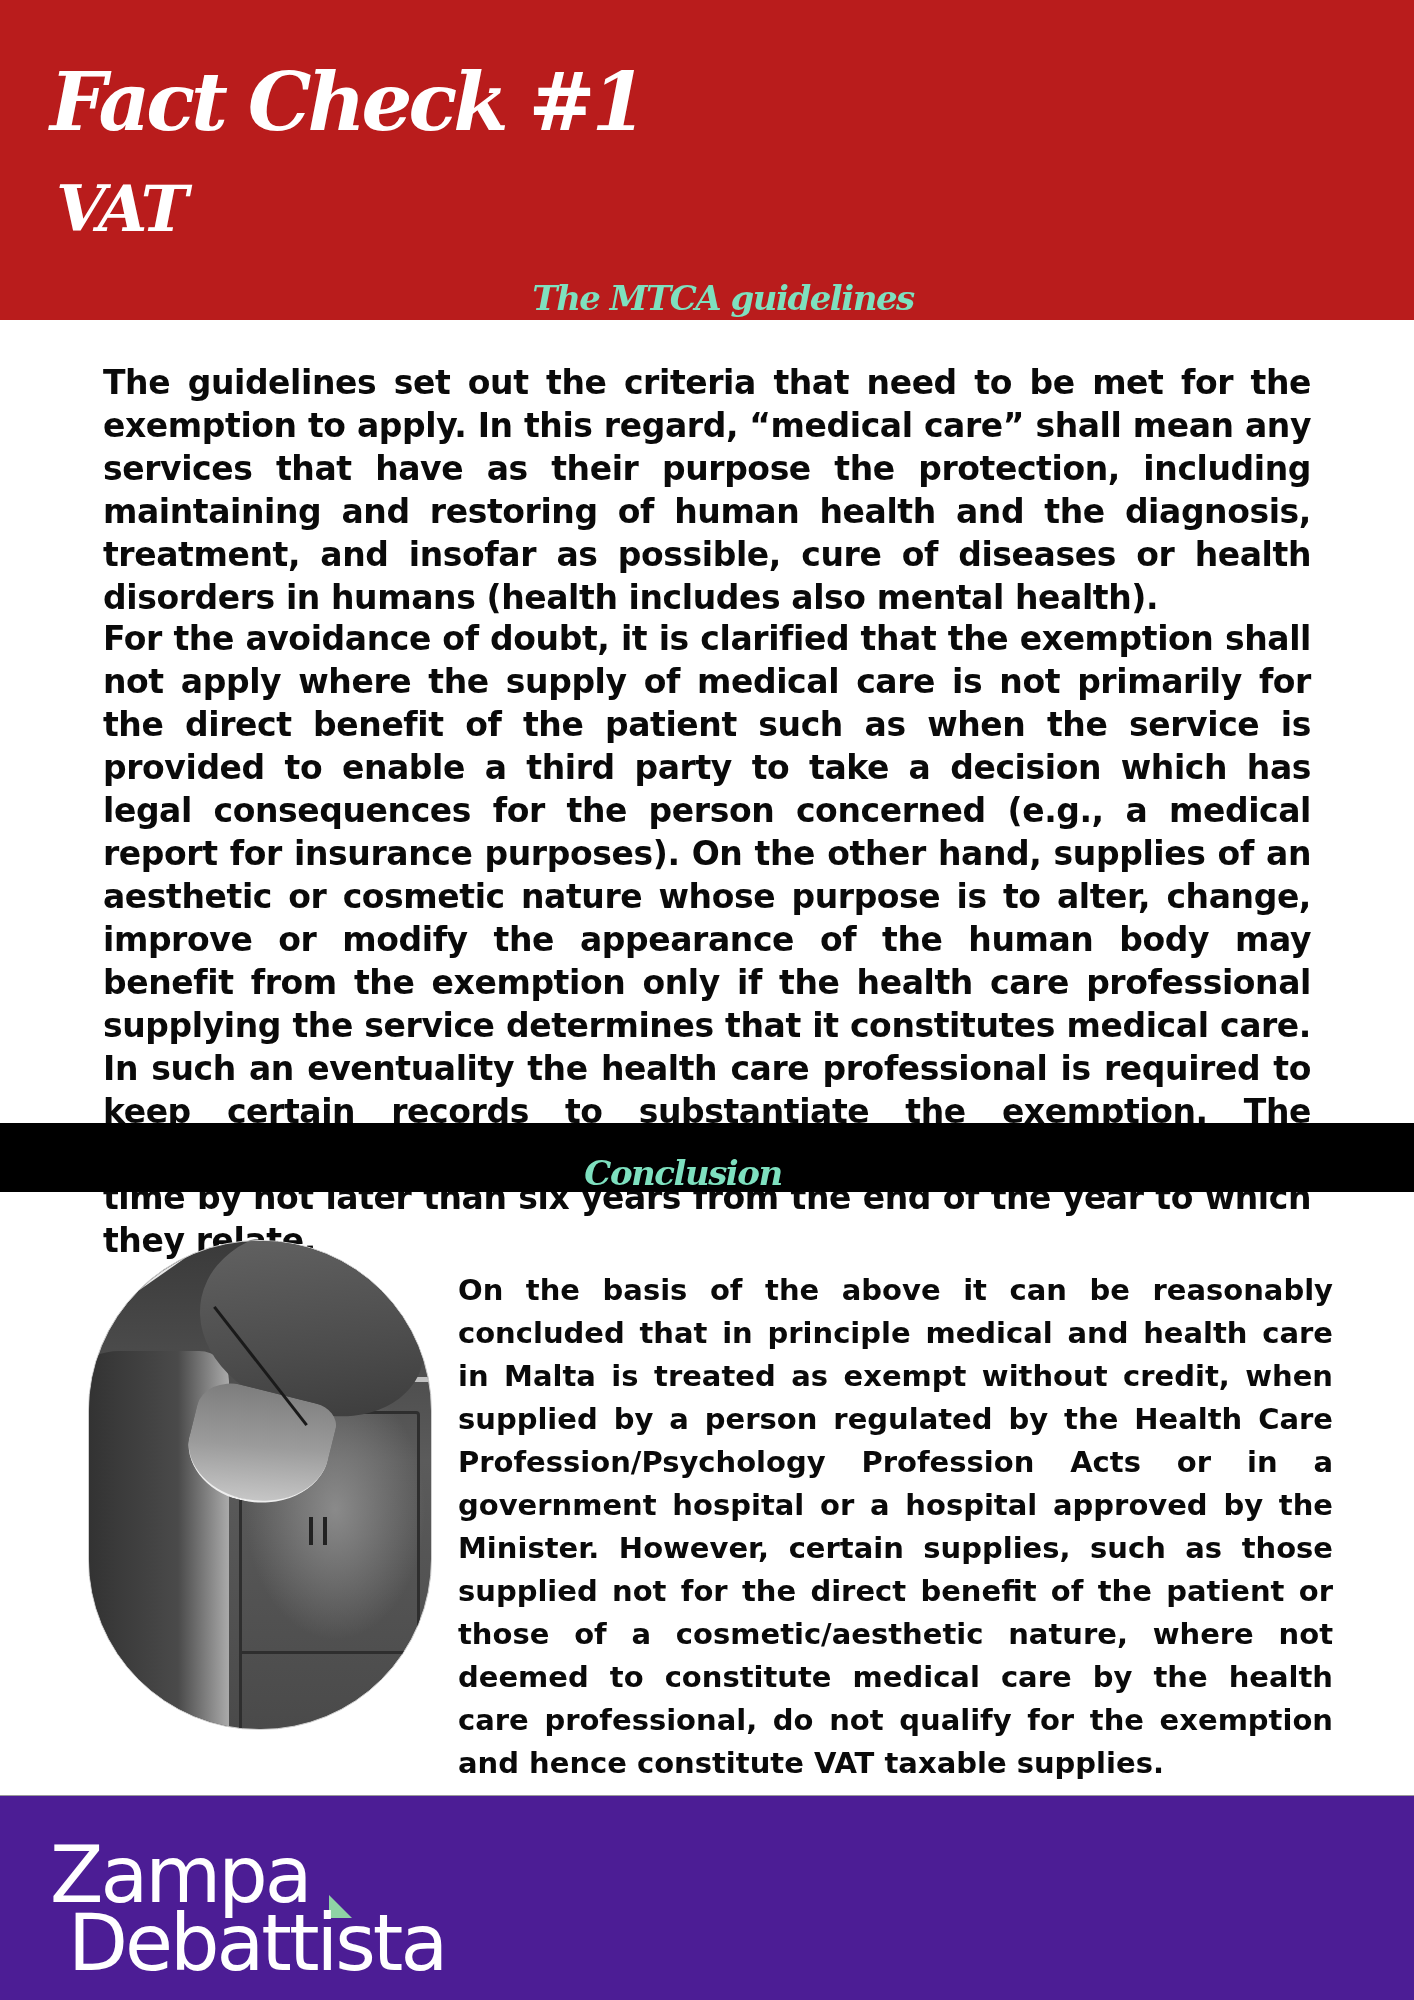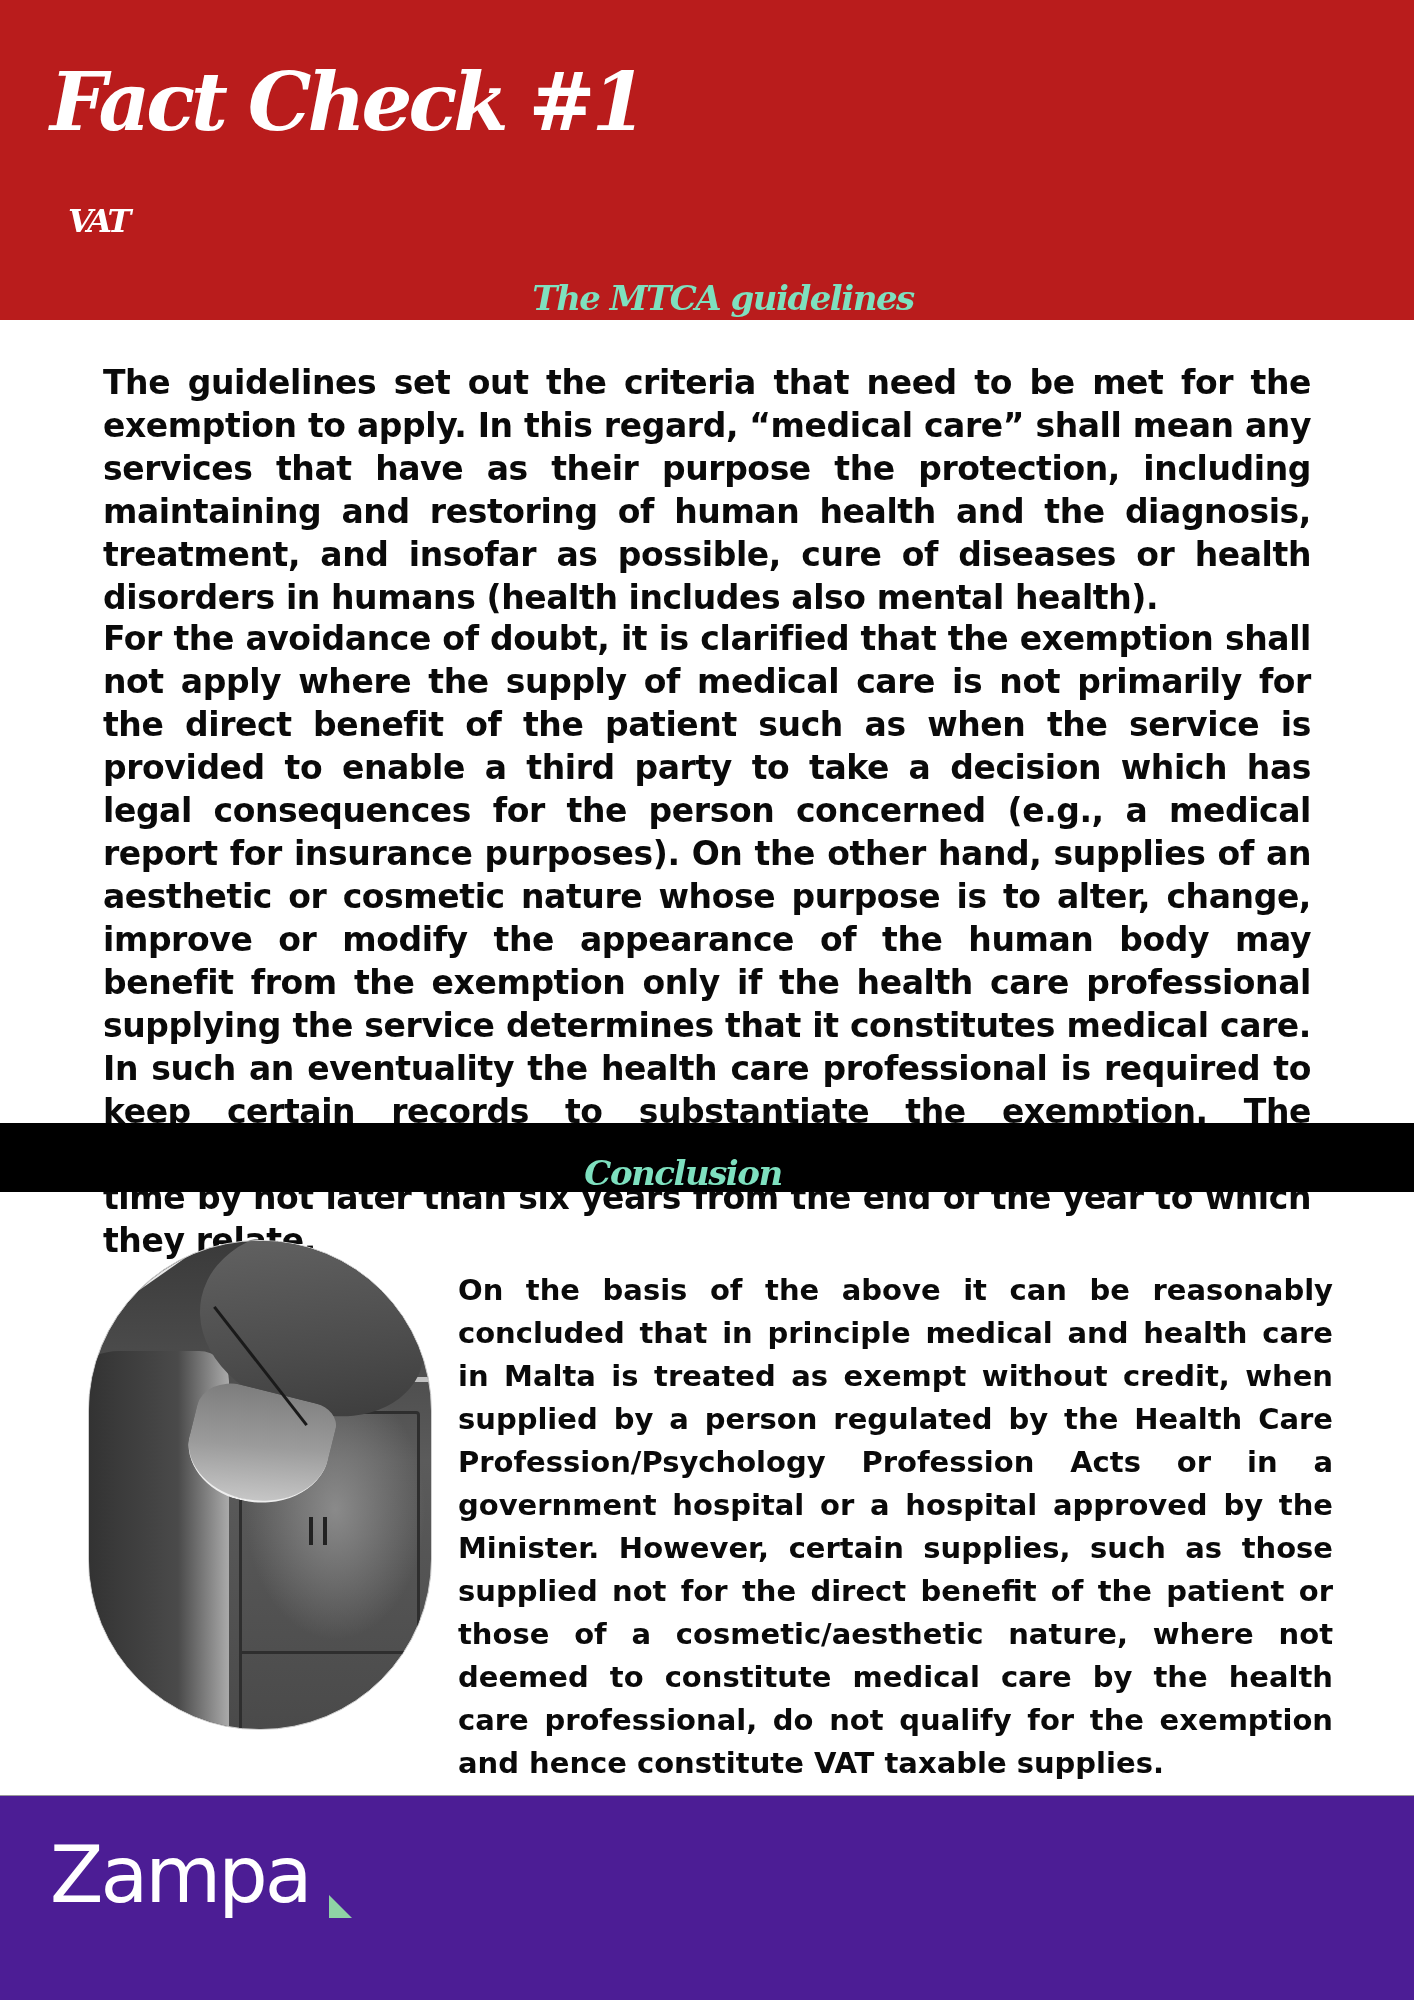--- a/index.html
+++ b/index.html
@@ -32,25 +32,25 @@
       font-weight: bold;
       font-size: 80px;
       line-height: 100px;
       color: #fff;
       letter-spacing: -4px;
     }
     .subtitle {
       position: absolute;
       left: 52px;
       top: 174px;
-      margin: 16px;
+      margin: 4px;
       font-family: "DejaVu Serif", "Liberation Serif", serif;
       font-style: italic;
       font-weight: bold;
-      font-size: 32px;
+      font-size: 64px;
       line-height: 62px;
       color: #fff;
       letter-spacing: -3px;
     }
     .section-heading {
       position: absolute;
       left: 0;
       width: 1414px;
       text-align: center;
       margin: 16px;
@@ -281,14 +281,15 @@
   <div class="strap"></div>
   <div class="glasses"></div>
 </div>
 
 <p class="para para-conclusion">On the basis of the above it can be reasonably concluded that in principle medical and health care in Malta is treated as exempt without credit, when supplied by a person regulated by the Health Care Profession/Psychology Profession Acts or in a government hospital or a hospital approved by the Minister. However, certain supplies, such as those supplied not for the direct benefit of the patient or those of a cosmetic/aesthetic nature, where not deemed to constitute medical care by the health care professional, do not qualify for the exemption and hence constitute VAT taxable supplies.</p>
 
 <div class="footer">
   <div class="logo">
     <p class="logo-line1">Zampa</p>
     <span class="logo-triangle"></span>
+    <p class="logo-line2">Debattista</p>
   </div>
 </div>
 
 </body></html>

